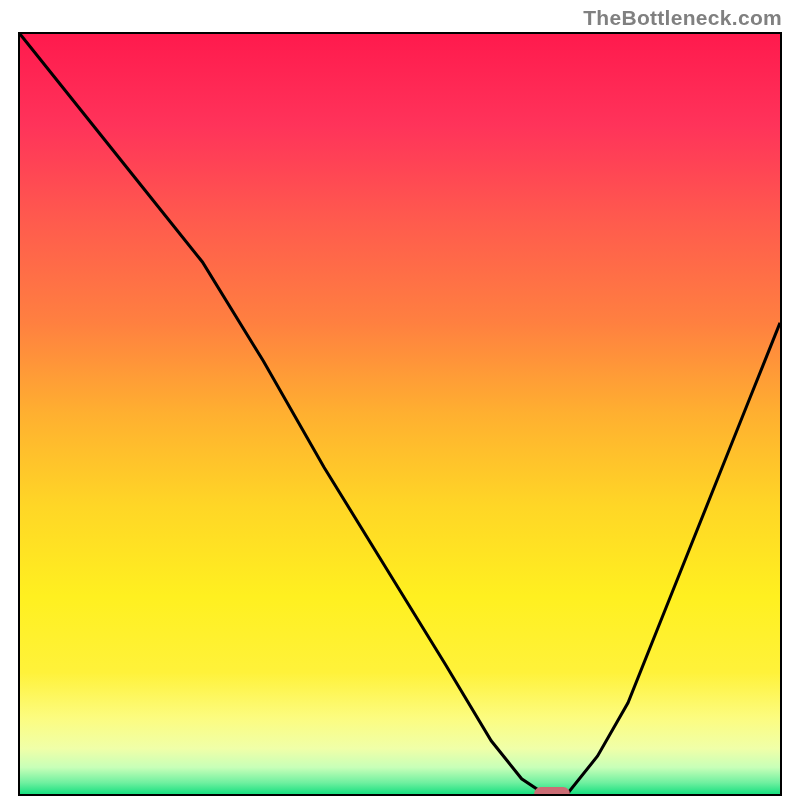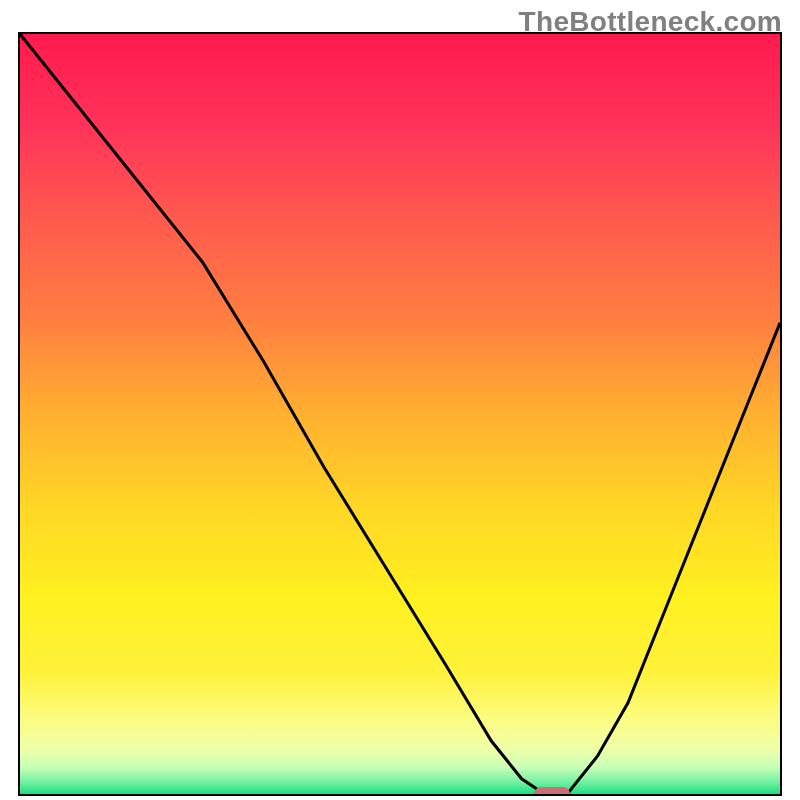--- a/index.html
+++ b/index.html
@@ -8,21 +8,21 @@
     width: 800px;
     height: 800px;
     background: white;
     position: relative;
     font-family: Arial, sans-serif;
   }
   .watermark {
     position: absolute;
     top: 6px;
     right: 18px;
-    font-size: 28px;
+    font-size: 21px;
     color: #808080;
     font-weight: bold;
     z-index: 10;
     letter-spacing: 0.3px;
   }
   .chart-frame {
     position: absolute;
     top: 32px;
     left: 18px;
     width: 764px;

